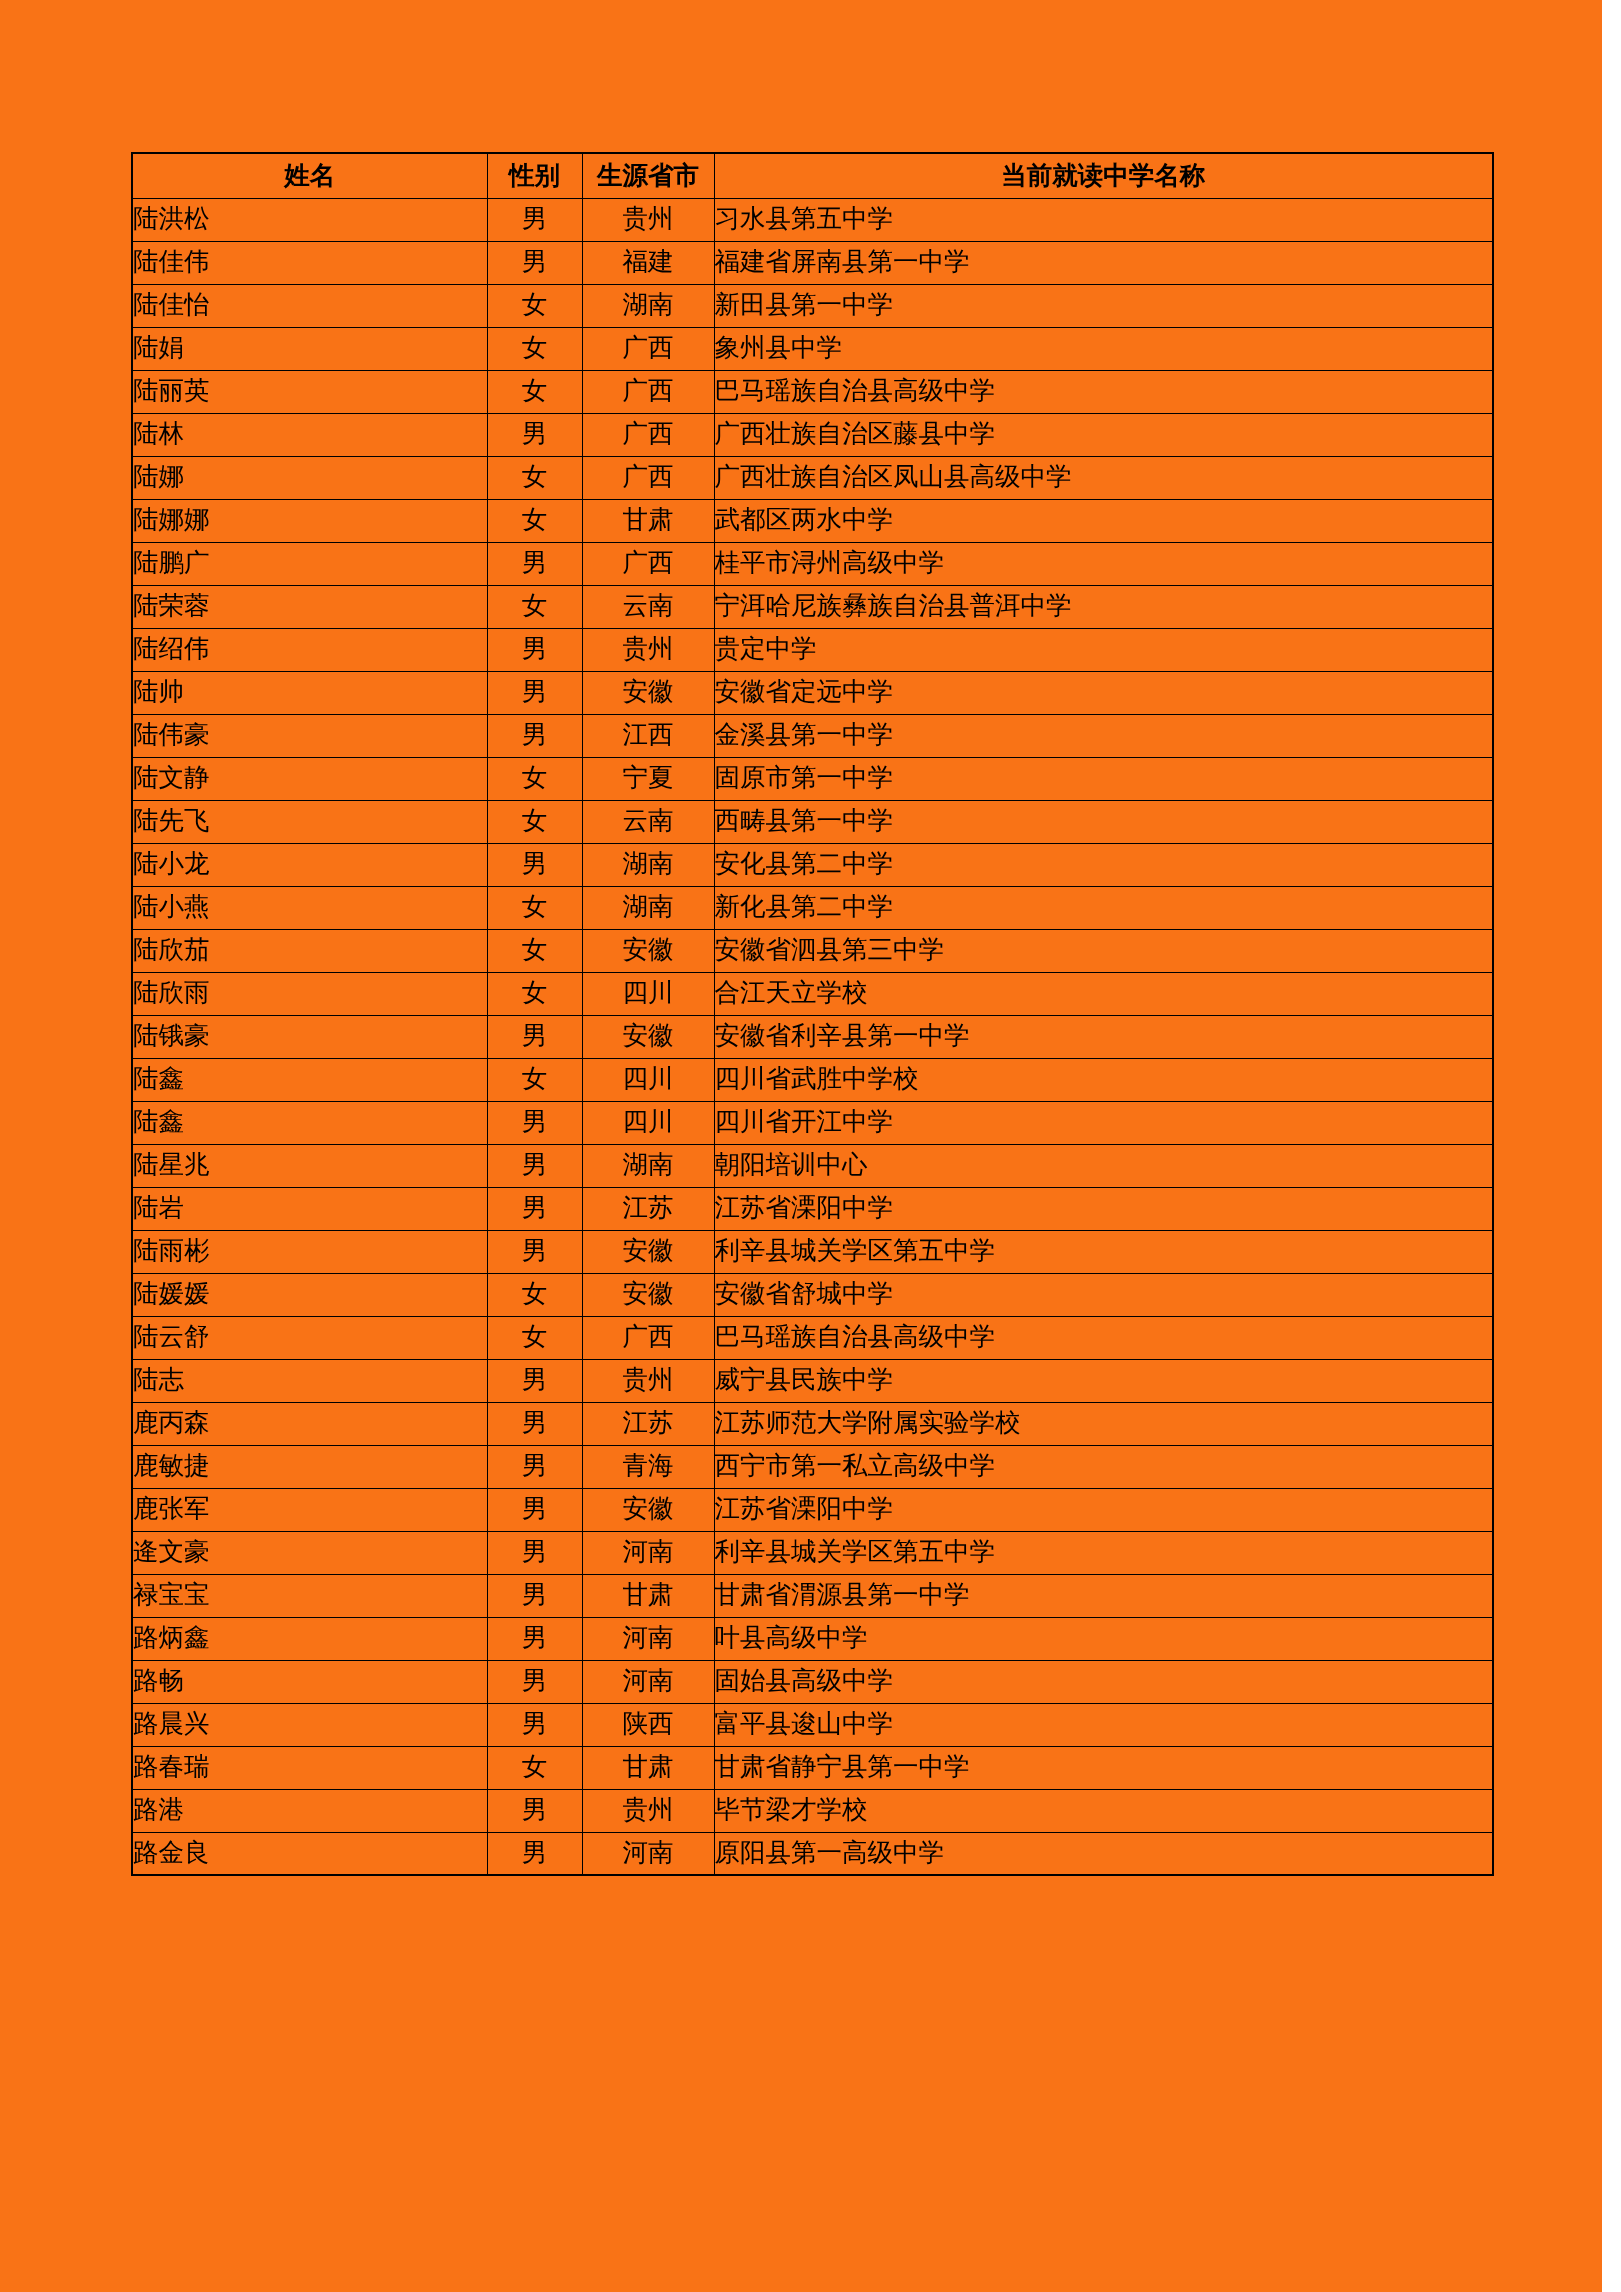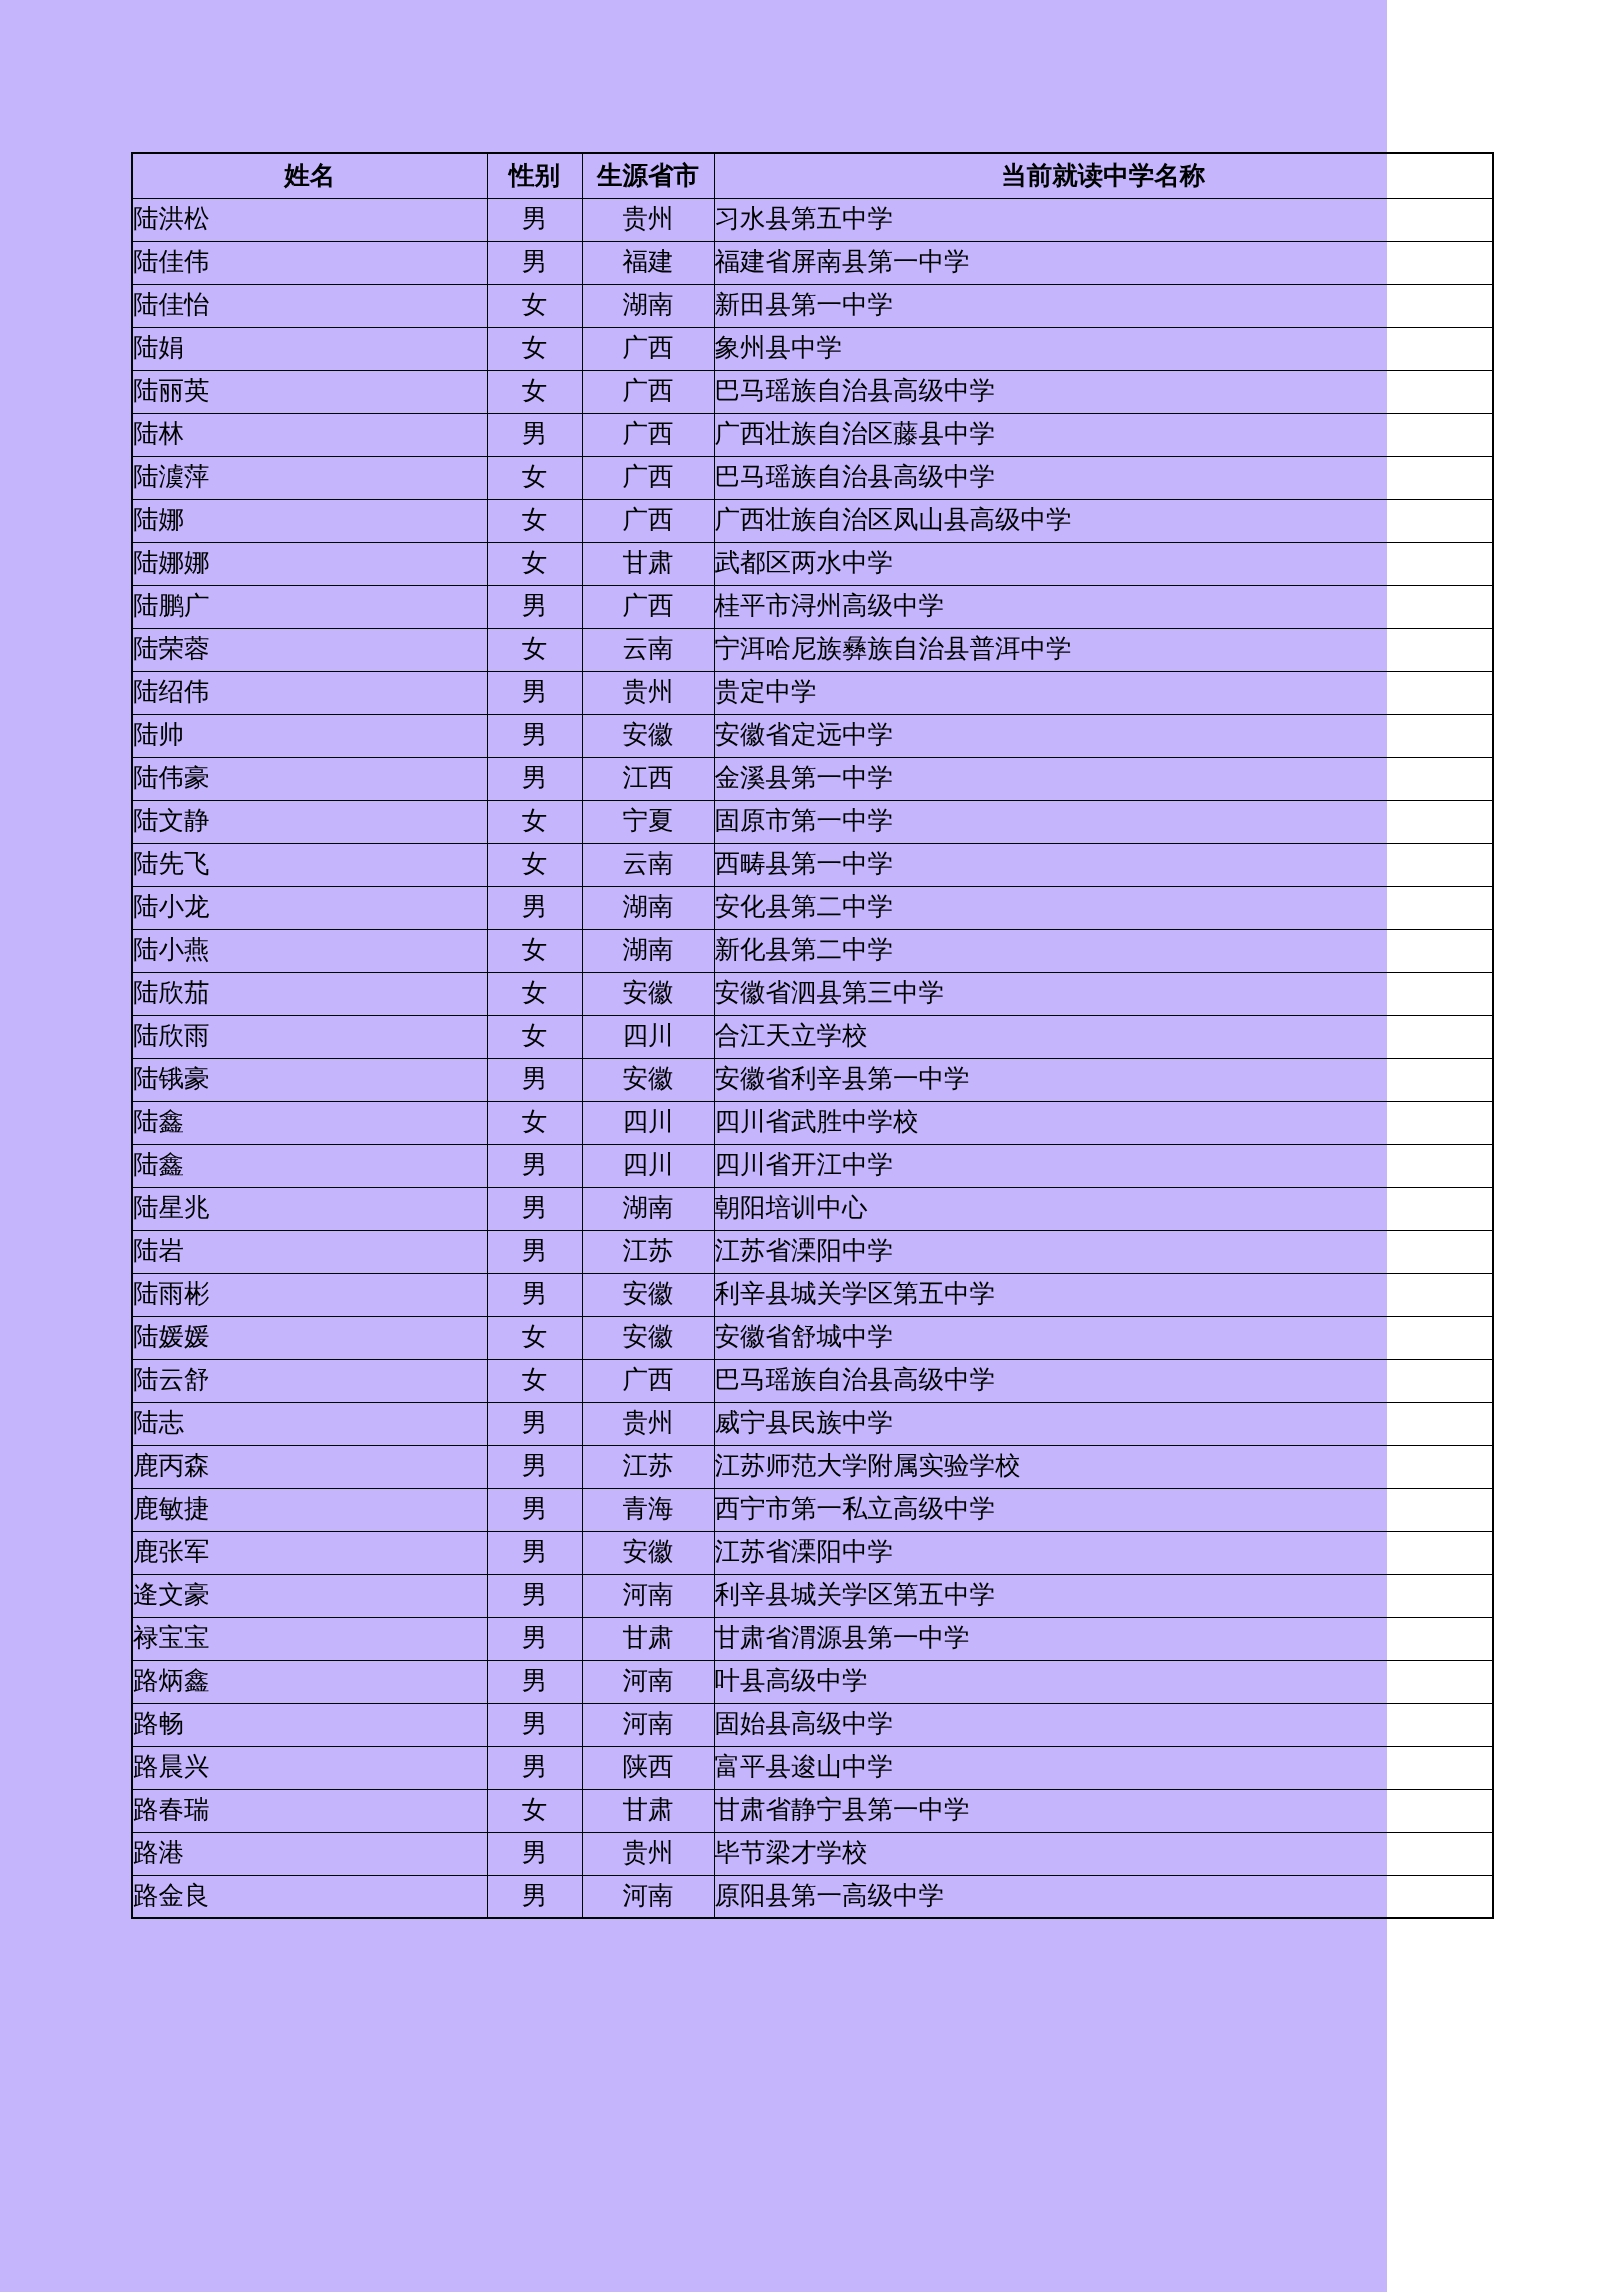--- a/index.html
+++ b/index.html
@@ -12,23 +12,23 @@
     height: 2293px;
     font-family: "Liberation Serif", "DejaVu Serif", serif;
     color: #000000;
     position: relative;
     overflow: hidden;
   }
   .page {
     position: absolute;
     left: 0;
     top: 0;
-    width: 1387px;
+    width: 1602px;
     height: 2293px;
-    background: #c4b5fd;
+    background: #f97316;
   }
   .table-wrap {
     position: absolute;
     left: 131px;
     top: 152px;
     width: 1361px;
   }
   table.roster {
     border-collapse: collapse;
     width: 1361px;
@@ -120,26 +120,20 @@
             <td class="prov">广西</td>
             <td class="school">巴马瑶族自治县高级中学</td>
           </tr>
           <tr>
             <td class="name">陆林</td>
             <td class="gender">男</td>
             <td class="prov">广西</td>
             <td class="school">广西壮族自治区藤县中学</td>
           </tr>
           <tr>
-            <td class="name">陆澞萍</td>
-            <td class="gender">女</td>
-            <td class="prov">广西</td>
-            <td class="school">巴马瑶族自治县高级中学</td>
-          </tr>
-          <tr>
             <td class="name">陆娜</td>
             <td class="gender">女</td>
             <td class="prov">广西</td>
             <td class="school">广西壮族自治区凤山县高级中学</td>
           </tr>
           <tr>
             <td class="name">陆娜娜</td>
             <td class="gender">女</td>
             <td class="prov">甘肃</td>
             <td class="school">武都区两水中学</td>

